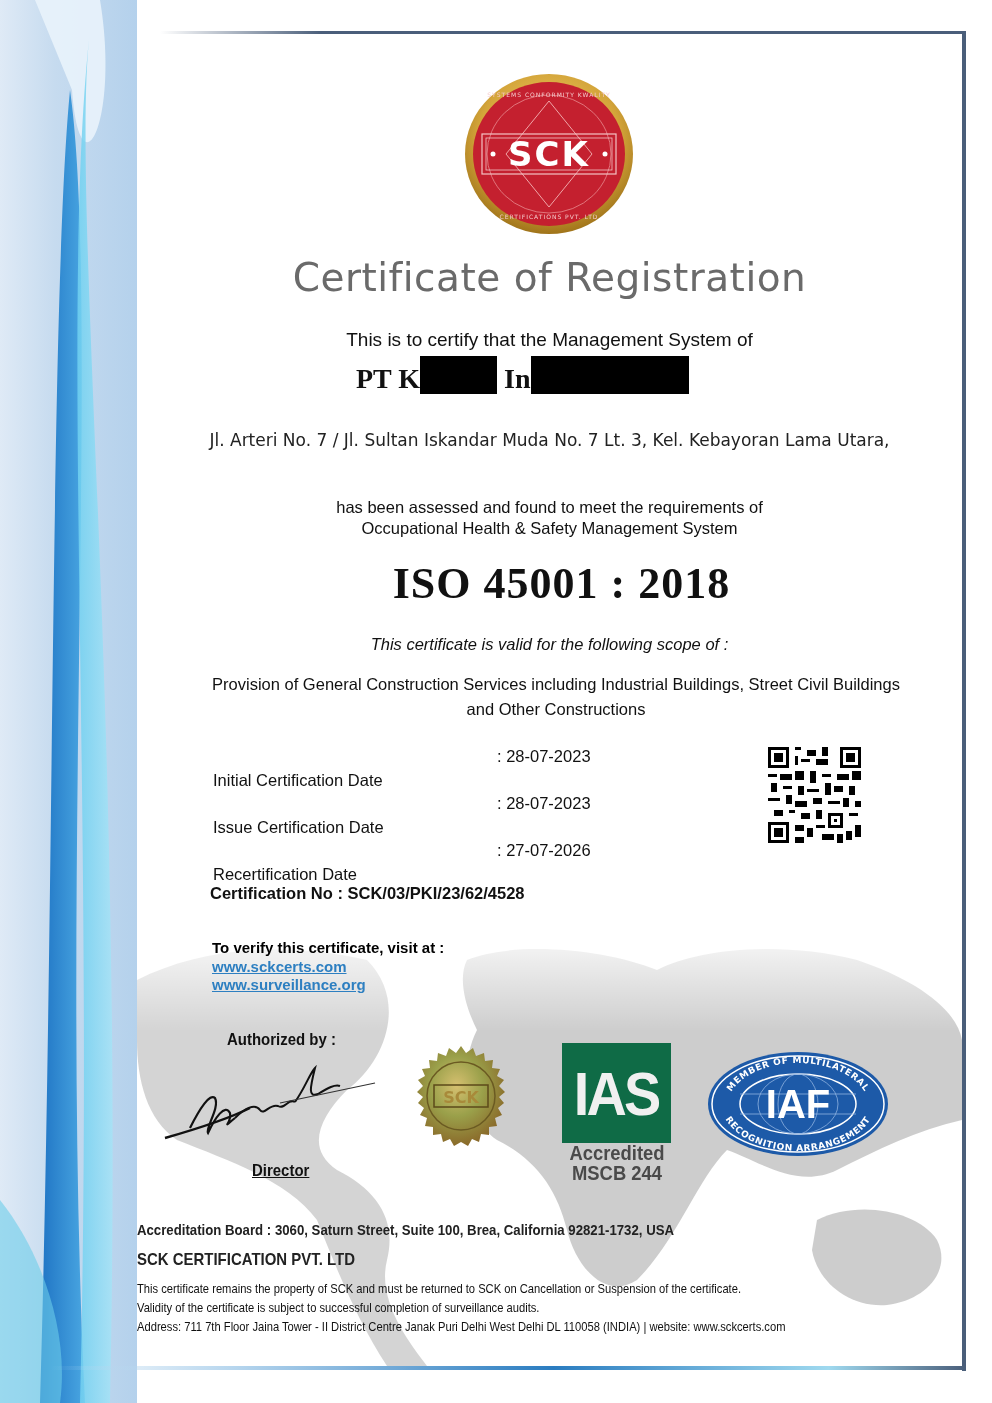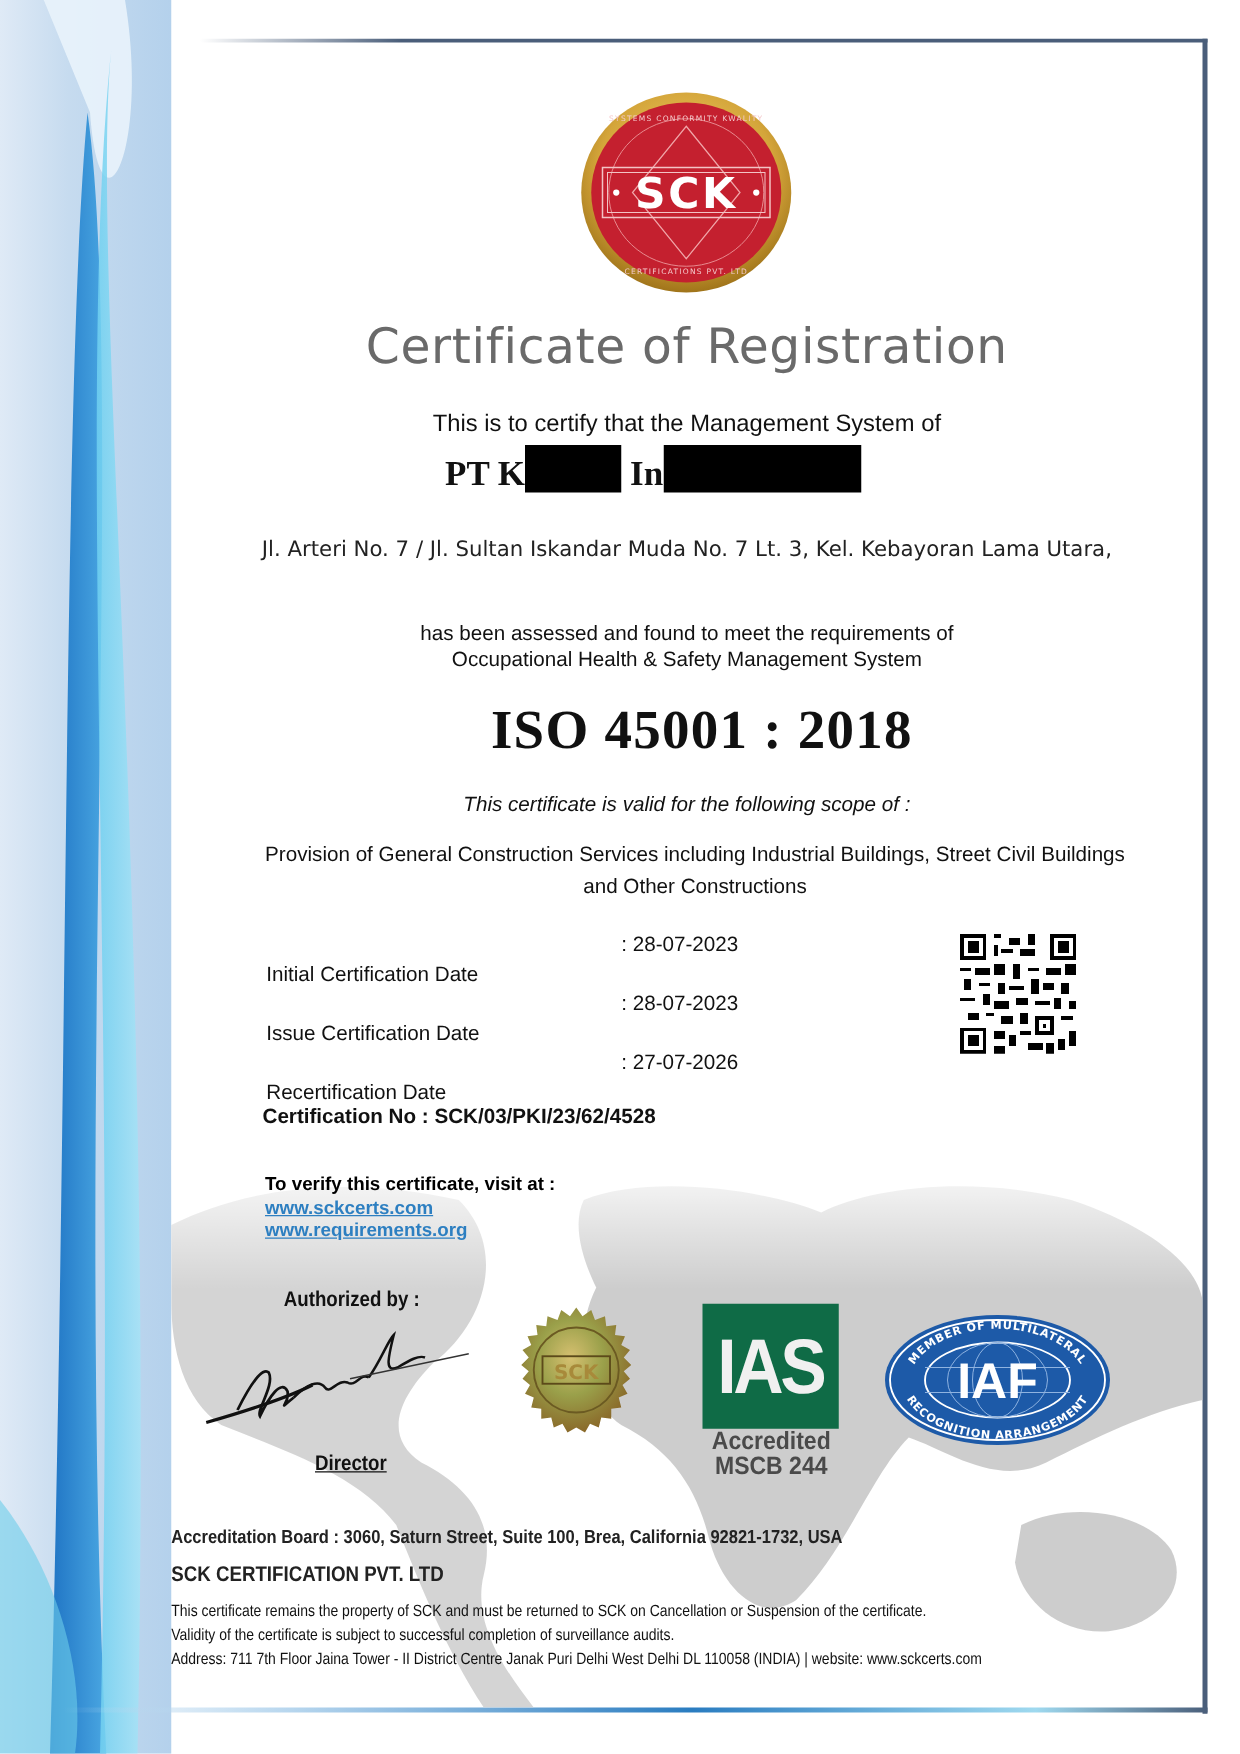--- a/index.html
+++ b/index.html
@@ -227,21 +227,21 @@
       <rect x="29" y="26" width="2" height="4"></rect>
     <rect x="23" y="29" width="2" height="3"></rect>
   </g>
 </svg>
 
 <div class="certno">Certification No : SCK/03/PKI/23/62/4528</div>
 
 <div class="verify">
   <div class="lbl">To verify this certificate, visit at :</div>
   <a>www.sckcerts.com</a>
-  <a>www.requirements.org</a>
+  <a>www.surveillance.org</a>
 </div>
 
 <div class="authorized">Authorized by :</div>
 <svg class="signature" viewBox="0 0 220 90">
   <path d="M5 80 C40 70, 70 60, 90 50" stroke="#111" stroke-width="2.5" fill="none"></path>
   <path d="M30 70 C40 50, 50 35, 55 40 C60 50, 45 70, 48 75 C55 60, 65 45, 70 55 C72 65, 60 72, 75 60" stroke="#111" stroke-width="2.2" fill="none"></path>
   <path d="M75 60 C85 50, 95 45, 100 52 C104 58, 110 45, 118 48 C125 52, 128 40, 135 44" stroke="#111" stroke-width="2" fill="none"></path>
   <path d="M135 44 C145 30, 150 15, 155 10 C150 30, 148 40, 158 36 C168 30, 175 26, 180 28" stroke="#111" stroke-width="2" fill="none"></path>
   <path d="M120 45 L215 25" stroke="#333" stroke-width="1.2" fill="none"></path>
 </svg>

